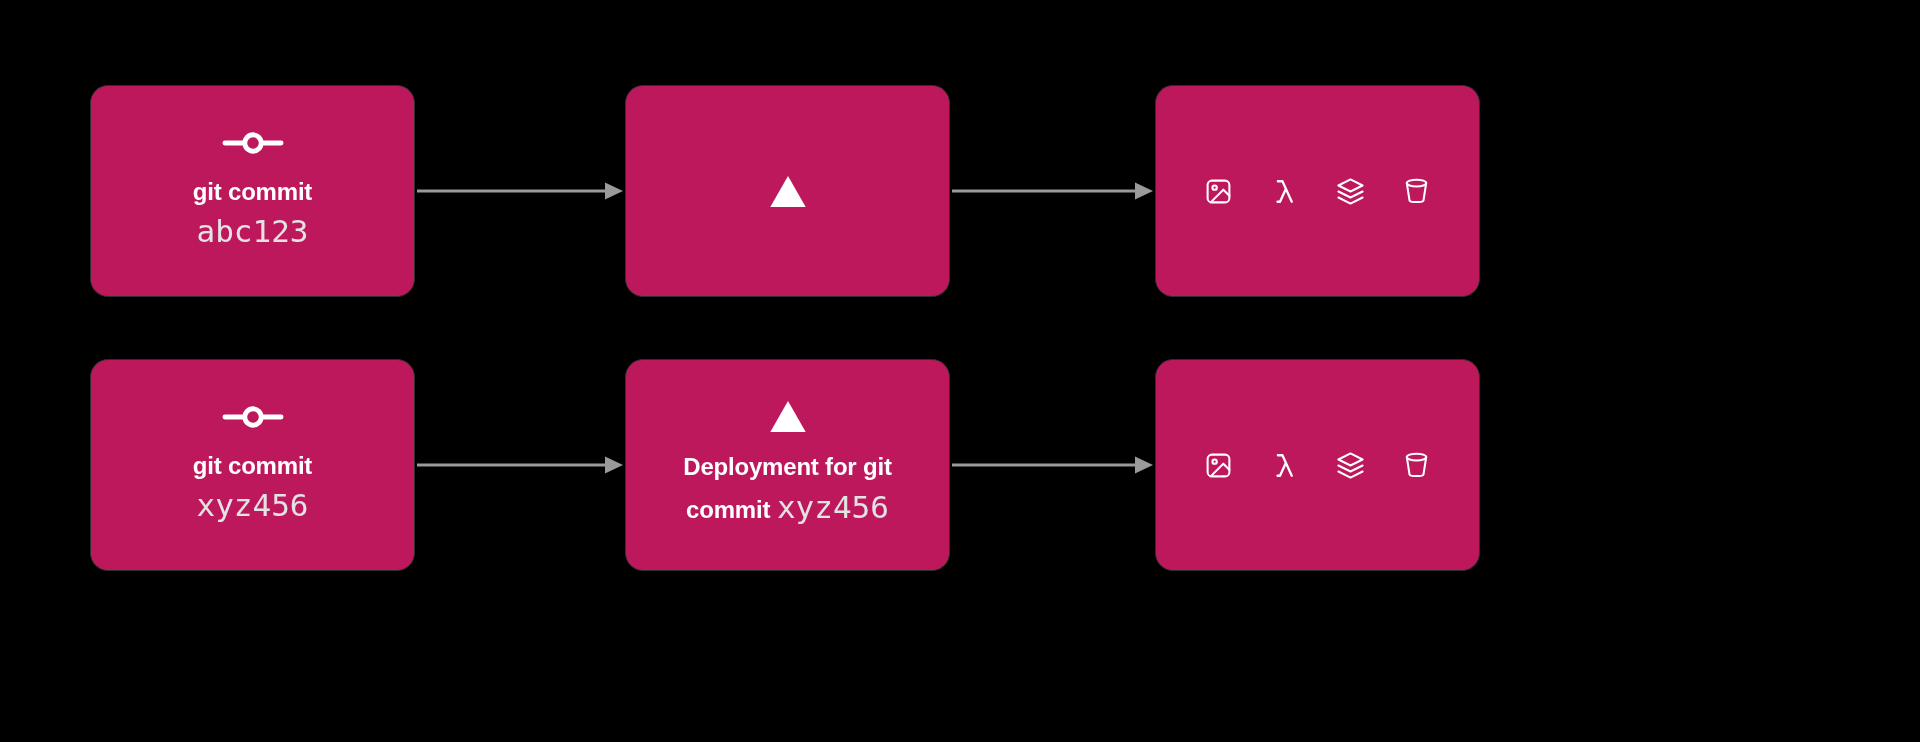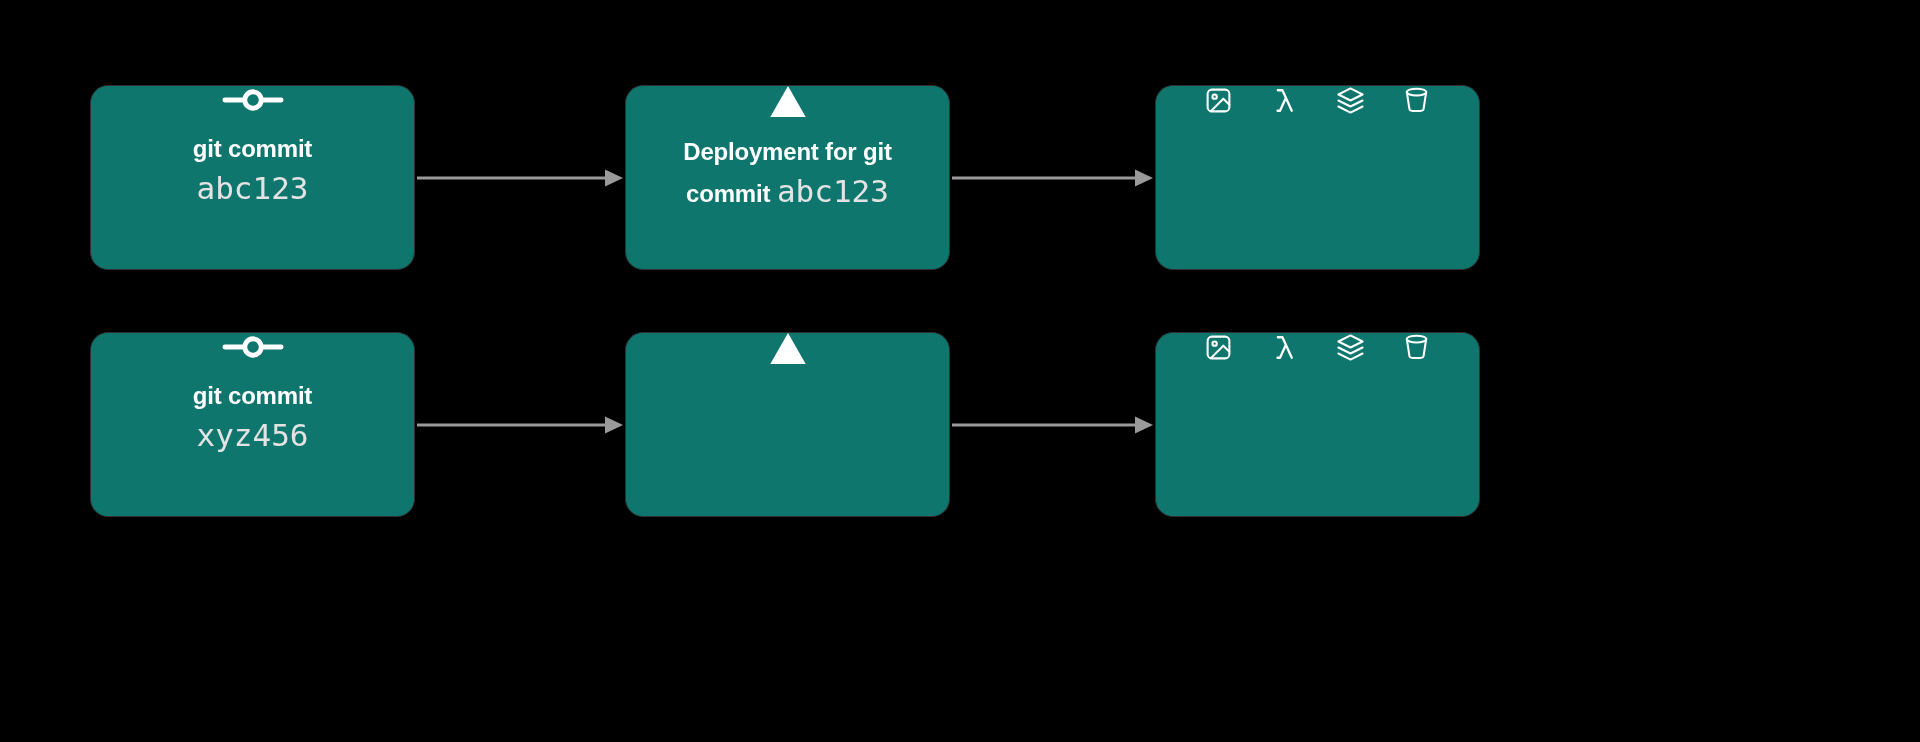--- a/index.html
+++ b/index.html
@@ -19,27 +19,28 @@
     display: flex;
     flex-direction: column;
     gap: 62px;
   }
   .row {
     display: flex;
     align-items: center;
   }
   .card {
     width: 325px;
-    height: 185px;
-    background: #0f766e;
+    height: 212px;
+    background: #be185d;
     border: 1px solid #2f2f32;
     border-radius: 18px;
     display: flex;
     flex-direction: column;
     align-items: center;
+    justify-content: center;
     gap: 18px;
     color: #ffffff;
     flex: 0 0 auto;
   }
   .card-text {
     text-align: center;
     font-size: 24px;
     line-height: 1.42;
   }
   .bold {
@@ -98,24 +99,20 @@
         <polygon points="188,3.5 206,12 188,20.5" fill="#9a9a9a"></polygon>
       </svg>
     </div>
 
     <div class="card">
       <span class="icon">
         <svg width="36" height="31" viewBox="0 0 24 21">
           <polygon points="12,0 24,21 0,21" fill="#ffffff"></polygon>
         </svg>
       </span>
-      <div class="card-text deploy-text">
-        <span class="bold">Deployment for git commit</span>
-        <span class="mono">abc123</span>
-      </div>
     </div>
 
     <div class="arrow arrow-b">
       <svg width="201" height="24" viewBox="0 0 201 24">
         <line x1="0" y1="12" x2="185" y2="12" stroke="#9a9a9a" stroke-width="3"></line>
         <polygon points="183,3.5 201,12 183,20.5" fill="#9a9a9a"></polygon>
       </svg>
     </div>
 
     <div class="card">
@@ -173,20 +170,24 @@
         <polygon points="188,3.5 206,12 188,20.5" fill="#9a9a9a"></polygon>
       </svg>
     </div>
 
     <div class="card">
       <span class="icon">
         <svg width="36" height="31" viewBox="0 0 24 21">
           <polygon points="12,0 24,21 0,21" fill="#ffffff"></polygon>
         </svg>
       </span>
+      <div class="card-text deploy-text">
+        <span class="bold">Deployment for git commit</span>
+        <span class="mono">xyz456</span>
+      </div>
     </div>
 
     <div class="arrow arrow-b">
       <svg width="201" height="24" viewBox="0 0 201 24">
         <line x1="0" y1="12" x2="185" y2="12" stroke="#9a9a9a" stroke-width="3"></line>
         <polygon points="183,3.5 201,12 183,20.5" fill="#9a9a9a"></polygon>
       </svg>
     </div>
 
     <div class="card">

